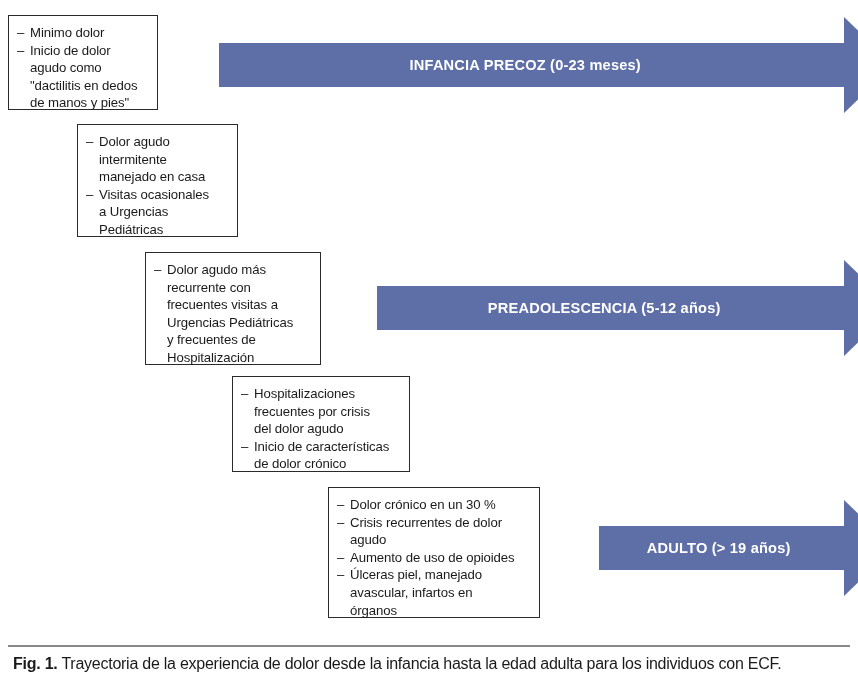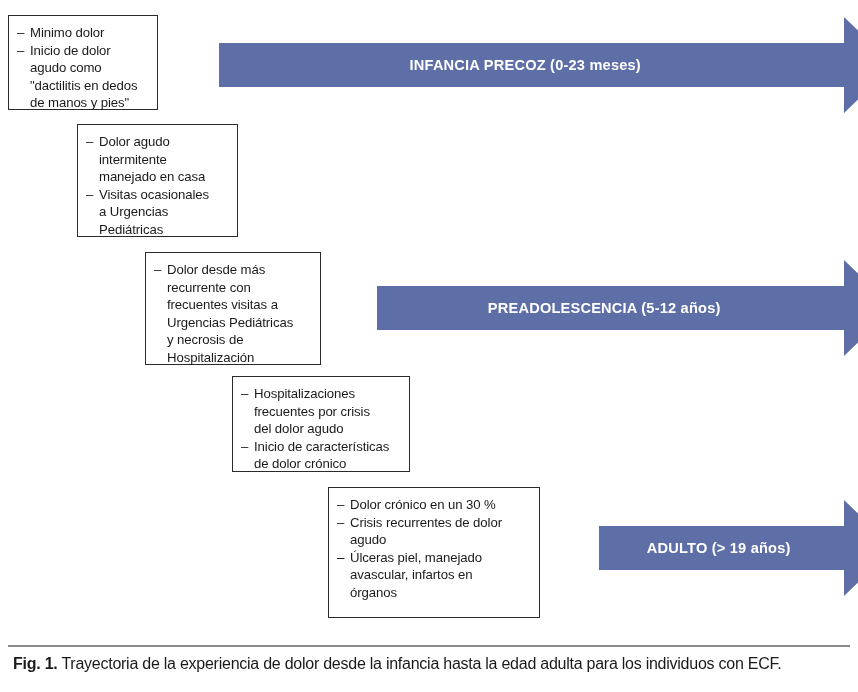--- a/index.html
+++ b/index.html
@@ -126,21 +126,21 @@
   <div class="callout" style="left:77px; top:124px; width:161px; height:113px;">
     <ul>
       <li><span class="dash">–</span><span>Dolor agudo</span><br><span>intermitente</span><br><span>manejado en casa</span></li>
       <li><span class="dash">–</span><span>Visitas ocasionales</span><br><span>a Urgencias</span><br><span>Pediátricas</span></li>
     </ul>
   </div>
 
 
   <div class="callout" style="left:145px; top:252px; width:176px; height:113px;">
     <ul>
-      <li><span class="dash">–</span><span>Dolor desde más</span><br><span>recurrente con</span><br><span>frecuentes visitas a</span><br><span>Urgencias Pediátricas</span><br><span>y necrosis de</span><br><span>Hospitalización</span></li>
+      <li><span class="dash">–</span><span>Dolor agudo más</span><br><span>recurrente con</span><br><span>frecuentes visitas a</span><br><span>Urgencias Pediátricas</span><br><span>y frecuentes de</span><br><span>Hospitalización</span></li>
     </ul>
   </div>
 
   <div class="arrow" style="left:333px; top:260px; width:517px; height:96px;">
     <svg viewBox="0 0 517 96" preserveAspectRatio="none">
       <polygon points="0,26 467,26 467,0 517,48 467,96 467,70 0,70" fill="#5e6ea7"></polygon>
     </svg>
     <div class="arrow-label">
       <span>PREADOLESCENCIA (5-12 años)</span>
     </div>
@@ -151,21 +151,21 @@
       <li><span class="dash">–</span><span>Hospitalizaciones</span><br><span>frecuentes por crisis</span><br><span>del dolor agudo</span></li>
       <li><span class="dash">–</span><span>Inicio de características</span><br><span>de dolor crónico</span></li>
     </ul>
   </div>
 
 
   <div class="callout" style="left:328px; top:487px; width:212px; height:131px;">
     <ul>
       <li><span class="dash">–</span><span>Dolor crónico en un 30 %</span></li>
       <li><span class="dash">–</span><span>Crisis recurrentes de dolor</span><br><span>agudo</span></li>
-      <li><span class="dash">–</span></li>
+      <li><span class="dash">–</span><span>Aumento de uso de opioides</span></li>
       <li><span class="dash">–</span><span>Úlceras piel, manejado</span><br><span>avascular, infartos en</span><br><span>órganos</span></li>
     </ul>
   </div>
 
   <div class="arrow" style="left:555px; top:500px; width:295px; height:96px;">
     <svg viewBox="0 0 295 96" preserveAspectRatio="none">
       <polygon points="0,26 245,26 245,0 295,48 245,96 245,70 0,70" fill="#5e6ea7"></polygon>
     </svg>
     <div class="arrow-label">
       <span>ADULTO (&gt; 19 años)</span>

